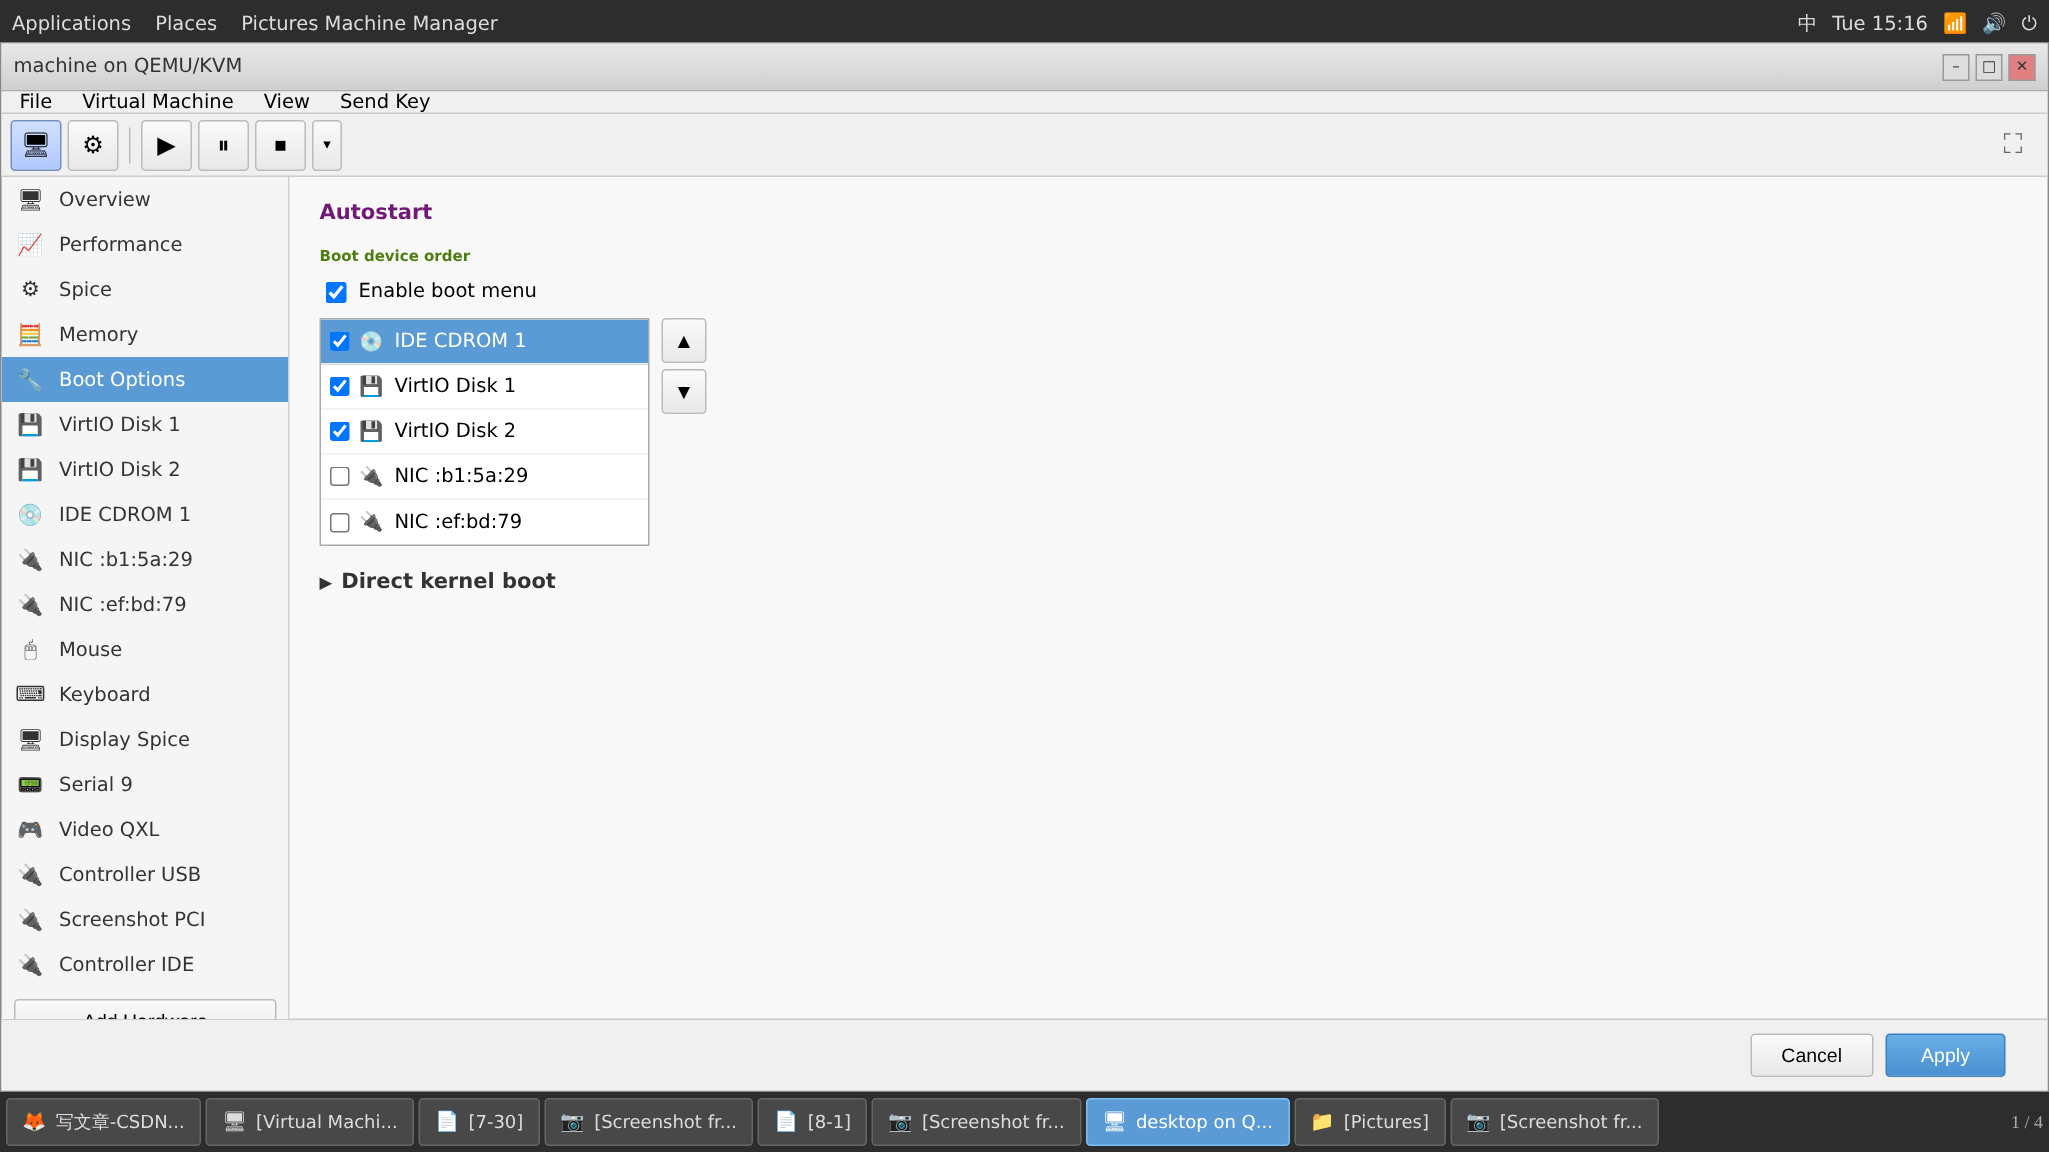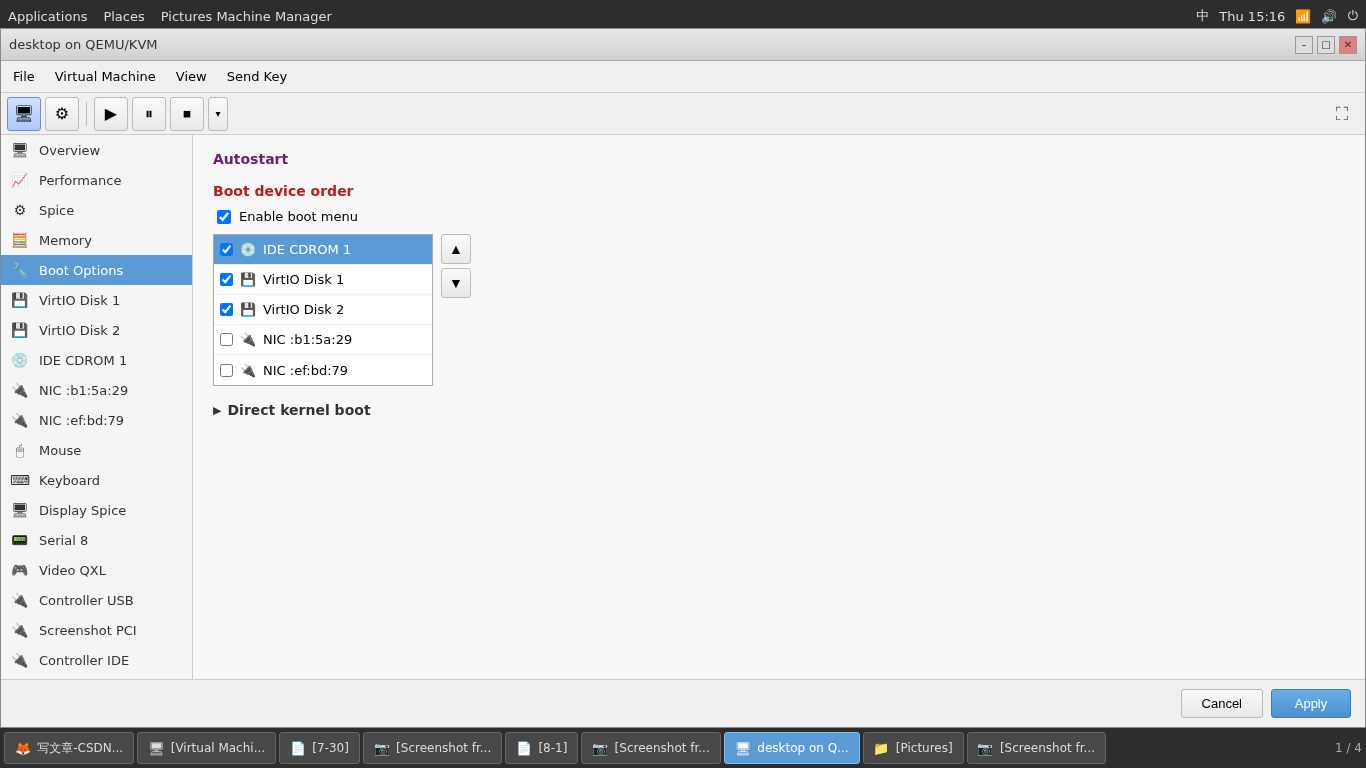--- a/index.html
+++ b/index.html
@@ -48,21 +48,21 @@
       background: #ddd;
       cursor: pointer;
       display: flex; align-items: center; justify-content: center;
       font-size: 10px;
       color: #333;
     }
 
     
     .menu-bar {
       background: #f0f0f0;
-      height: 32px;
+      height: 15px;
       display: flex;
       align-items: center;
       padding: 0 4px;
       border-bottom: 1px solid #ccc;
       gap: 4px;
     }
     .menu-item {
       padding: 2px 8px;
       cursor: pointer;
       font-size: 13px;
@@ -176,23 +176,23 @@
       align-items: center;
       gap: 8px;
       margin-bottom: 10px;
       margin-left: 4px;
     }
     .checkbox-row input[type="checkbox"] {
       width: 14px; height: 14px;
     }
 
     .subsection-title {
-      font-size: 14px;
+      font-size: 10px;
       font-weight: bold;
-      color: #b91c1c;
+      color: #4d7c0f;
       margin: 16px 0 10px 0;
     }
 
     
     .boot-device-container {
       display: flex;
       gap: 8px;
       align-items: flex-start;
     }
     .boot-device-list {
@@ -250,21 +250,21 @@
     .expand-arrow { font-size: 11px; }
 
     
     .bottom-bar {
       height: 48px;
       background: #f0f0f0;
       border-top: 1px solid #ccc;
       display: flex;
       align-items: center;
       justify-content: flex-end;
-      padding: 0 14px;
+      padding: 0 28px;
       gap: 8px;
     }
     .bottom-btn {
       padding: 6px 20px;
       border: 1px solid #bbb;
       background: linear-gradient(to bottom, #fafafa, #e8e8e8);
       border-radius: 3px;
       cursor: pointer;
       font-size: 13px;
       min-width: 80px;
@@ -312,31 +312,31 @@
 <body>
 
 <div class="system-bar">
   <div class="system-bar-left">
     <span style="cursor:pointer;">Applications</span>
     <span style="cursor:pointer;">Places</span>
     <span style="cursor:pointer;">Pictures Machine Manager</span>
   </div>
   <div class="system-bar-right">
     <span>中</span>
-    <span>Thu 15:16</span>
+    <span>Tue 15:16</span>
     <span>📶</span>
     <span>🔊</span>
     <span style="cursor:pointer;">⏻</span>
   </div>
 </div>
 
 <div class="window">
 
   <div class="title-bar">
-    <span class="title-bar-text">desktop on QEMU/KVM</span>
+    <span class="title-bar-text">machine on QEMU/KVM</span>
     <div class="window-controls">
       <div class="win-btn">–</div>
       <div class="win-btn">□</div>
       <div class="win-btn" style="background:#e08080;">✕</div>
     </div>
   </div>
 
   <div class="menu-bar">
     <span class="menu-item">File</span>
     <span class="menu-item">Virtual Machine</span>
@@ -405,21 +405,21 @@
       <div class="sidebar-item">
         <span class="item-icon">⌨</span>
         <span>Keyboard</span>
       </div>
       <div class="sidebar-item">
         <span class="item-icon">🖥</span>
         <span>Display Spice</span>
       </div>
       <div class="sidebar-item">
         <span class="item-icon">📟</span>
-        <span>Serial 8</span>
+        <span>Serial 9</span>
       </div>
       <div class="sidebar-item">
         <span class="item-icon">🎮</span>
         <span>Video QXL</span>
       </div>
       <div class="sidebar-item">
         <span class="item-icon">🔌</span>
         <span>Controller USB</span>
       </div>
       <div class="sidebar-item">
@@ -529,14 +529,14 @@
     <span class="taskbar-label">desktop on Q...</span>
   </div>
   <div class="taskbar-item">
     <span class="taskbar-icon">📁</span>
     <span class="taskbar-label">[Pictures]</span>
   </div>
   <div class="taskbar-item">
     <span class="taskbar-icon">📷</span>
     <span class="taskbar-label">[Screenshot fr...</span>
   </div>
-  <span class="taskbar-page" style="margin-left:auto;color:#aaa;font-size:12px;">1 / 4</span>
+  <span class="taskbar-page" style="margin-left:auto;color:#aaa;font-size:12px;font-family:Liberation Serif, serif;">1 / 4</span>
 </div>
 
 </body></html>

